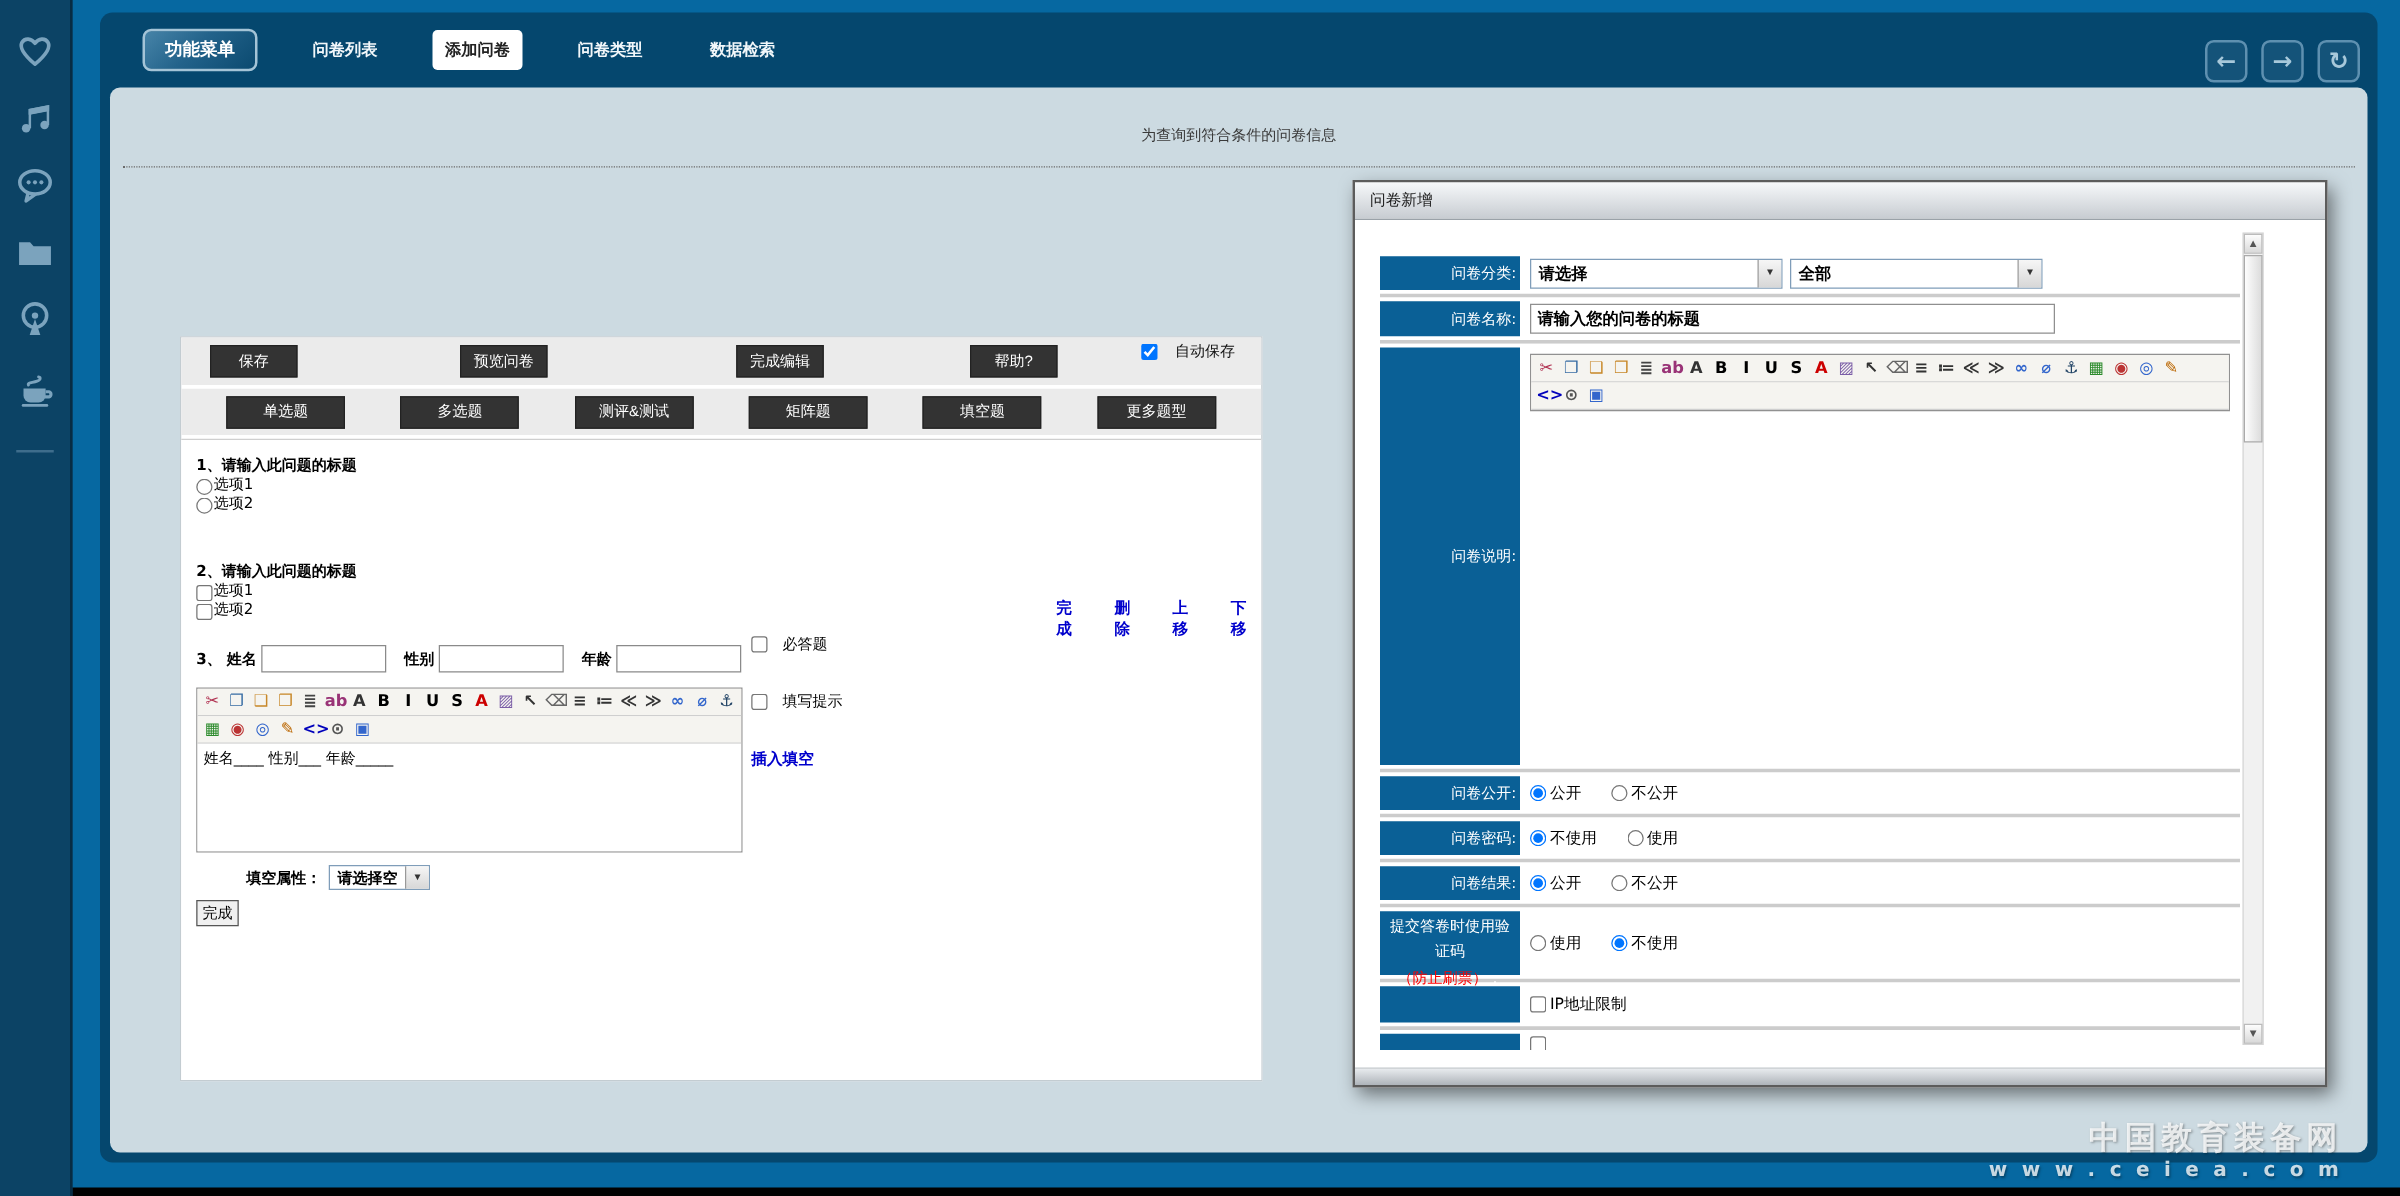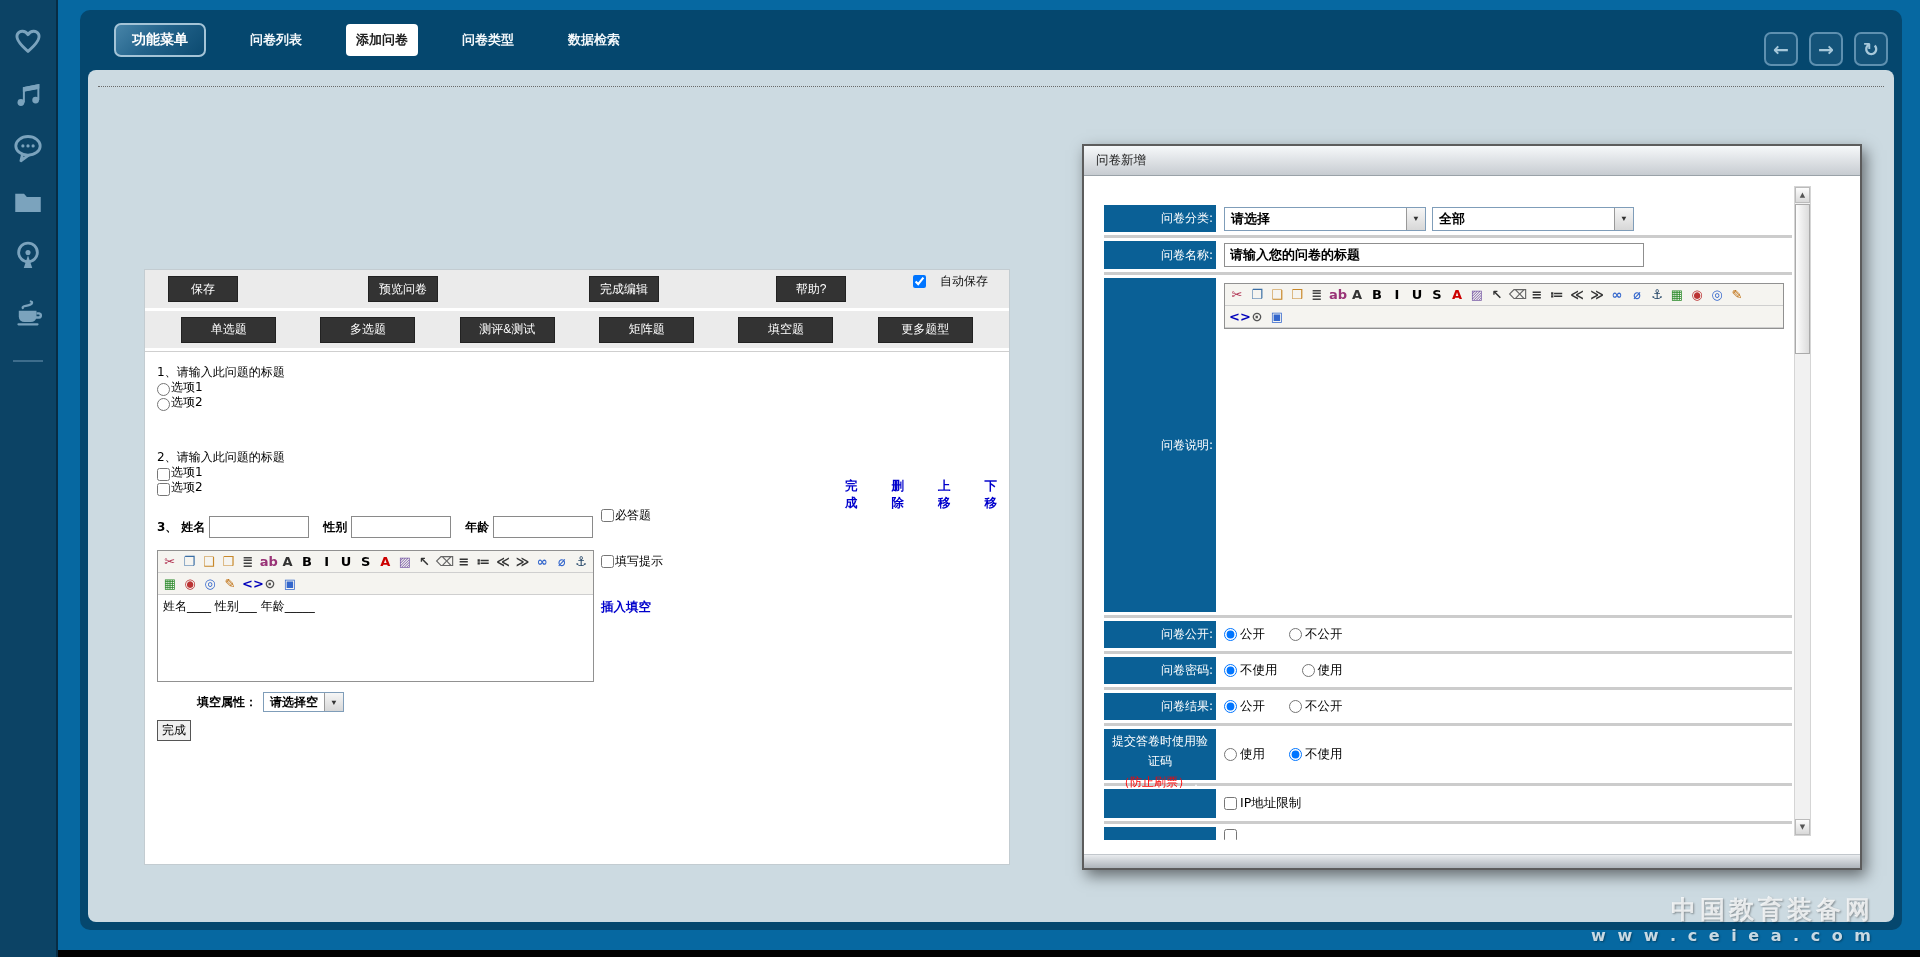--- a/index.html
+++ b/index.html
@@ -43,38 +43,38 @@
   .dark-btn { background:#333; color:#fff; font-size:12px; border:1px solid #222;
               height:26px; display:flex; align-items:center; justify-content:center; cursor:pointer; }
   .action-row .dark-btn { position:absolute; top:6px; width:70px; }
   .autosave { position:absolute; left:768px; top:3px; font-size:12px; color:#111;
               display:flex; align-items:center; gap:14px;justify-content:flex-end; }
   .type-row { height:37px; margin-bottom:3px; display:flex; align-items:center; justify-content:space-around; padding:0 14px; }
   .type-row .dark-btn { width:95px; }
 
   .qarea { position:relative; background:#fff; border-top:1px solid #cfcfcf; height:513px;
            padding:6px 12px; font-size:12px; color:#000; }
-  .qtitle { font-weight:normal; margin-top:6px; }
+  .qtitle { font-weight:bold; margin-top:6px; }
   .qopt { display:flex; align-items:flex-end; height:15px; }
   .qopt input { width:13px; height:13px; margin-right:1px; }
   .q3 { display:flex; align-items:center; margin-top:20px; font-weight:bold; gap:4px; }
   .q3 input[type=text] { width:100px; height:22px; border:1px solid #8a8a8a; margin-right:10px; }
   .edit-links { position:absolute; left:700px; top:126px; display:flex; gap:22px; }
   .edit-links span { color:#0000cc; font-weight:bold; font-size:12.5px; cursor:pointer; }
 
   .editor { border:1px solid #919191; width:437px; margin-top:12px; }
   .tb { background:#f5f4f0; border-bottom:1px solid #cfcfcf; padding:3px 4px; display:flex;
         align-items:center; flex-wrap:nowrap; gap:4px; min-height:21px; }
   .tb2 { border-bottom:1px solid #cfcfcf; }
   .tbi { font-size:13px; line-height:15px; width:16px; text-align:center; cursor:pointer;
          font-weight:bold; white-space:nowrap; }
   .ed-content { background:#fff; height:86px; padding:3px 5px; font-size:12px; }
 
   .side-opts { position:absolute; left:456px; top:155px; font-size:12px; }
-  .side-opts .chk { display:flex; align-items:center; margin-bottom:29px; }
+  .side-opts .chk { display:flex; align-items:center; margin-bottom:29px;gap:11px; }
   .side-opts .chk input { width:13px; height:13px; margin-right:1px; }
   .insert-link { color:#0000cc; font-weight:bold; font-size:12.5px; cursor:pointer; }
   .blank-row { display:flex; align-items:center; margin:10px 0 0 40px; font-weight:bold; gap:6px; }
   .mini-done { margin-top:8px; background:#f0f0f0; border:1px solid #555; font-size:12px;
                padding:1px 4px; cursor:pointer; }
 
   
   .sel { display:inline-flex; border:1px solid #7f9db9; background:#fff; height:24px; align-items:stretch; cursor:pointer;font-family:Liberation Mono, monospace; }
   .sel .stxt { padding:2px 6px; font-size:13px; font-weight:bold; display:flex; align-items:center; }
   .sel .sbtn { width:19px; background:linear-gradient(#f6f6f6,#d7d7d7); border-left:1px solid #999;
@@ -180,20 +180,21 @@
     <div class="hist">
   <div class="hbtn">←</div>
 
   <div class="hbtn">→</div>
 
   <div class="hbtn">↻</div>
 </div>
   </div>
 
   <div class="panel">
+    <div class="notice">为查询到符合条件的问卷信息</div>
     <div class="dotline"></div>
 
     <div class="builder">
       <div class="brow action-row">
         <button class="dark-btn" style="left:23px">保存</button>
         <button class="dark-btn" style="left:223px">预览问卷</button>
         <button class="dark-btn" style="left:444px">完成编辑</button>
         <button class="dark-btn" style="left:631px">帮助?</button>
         <label class="autosave">
           <input type="checkbox" checked="" style="">

